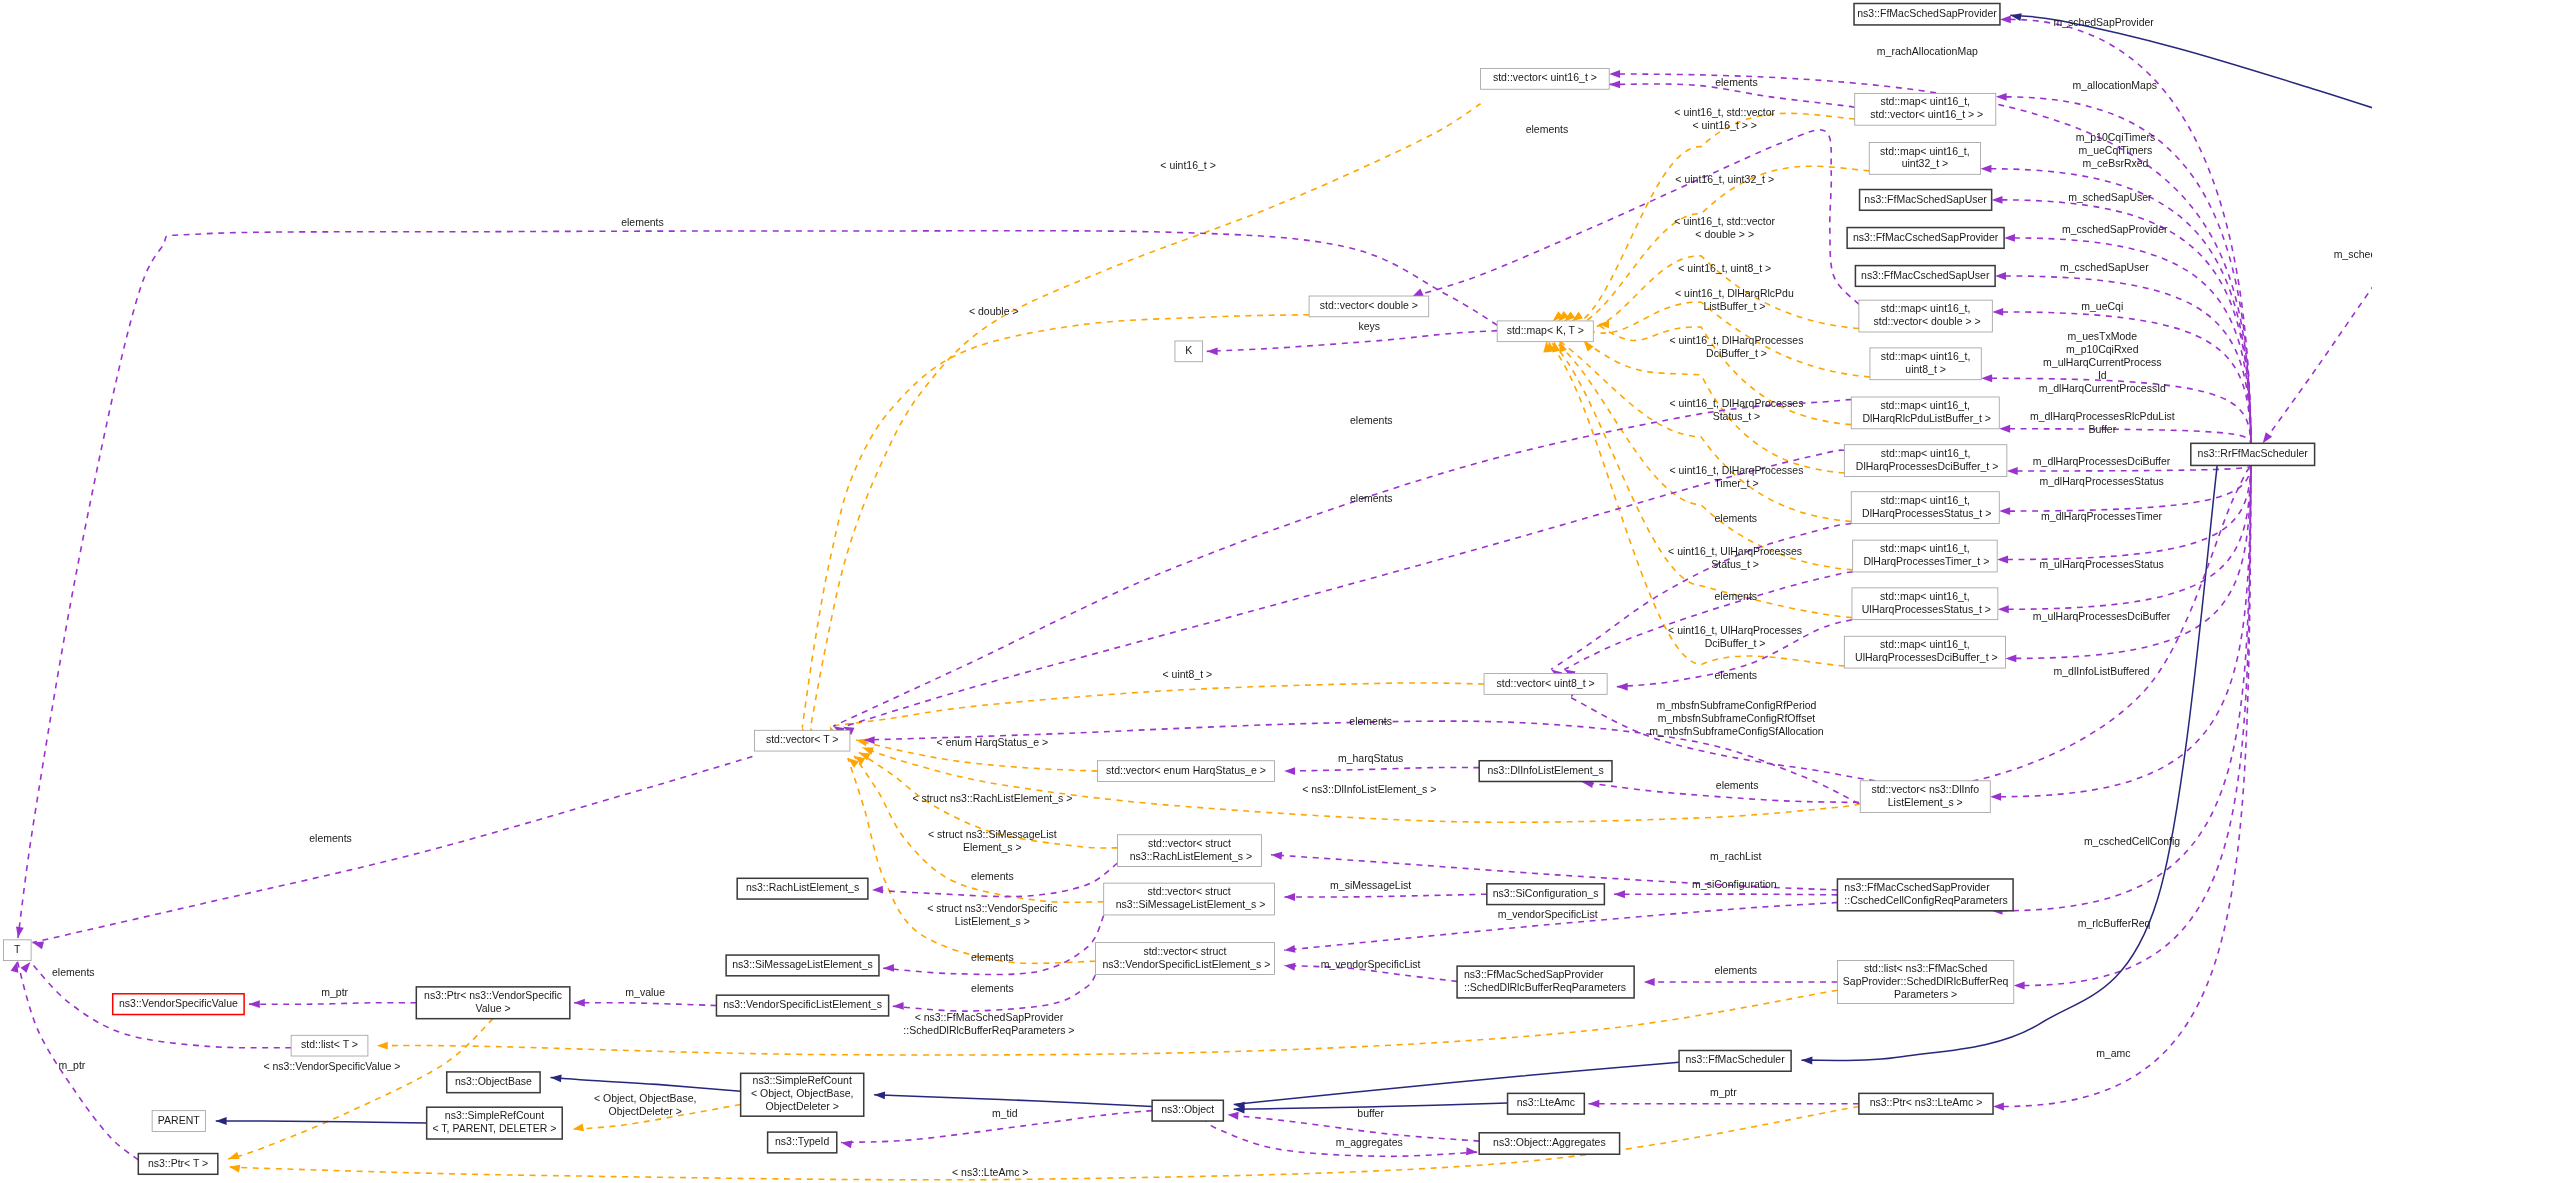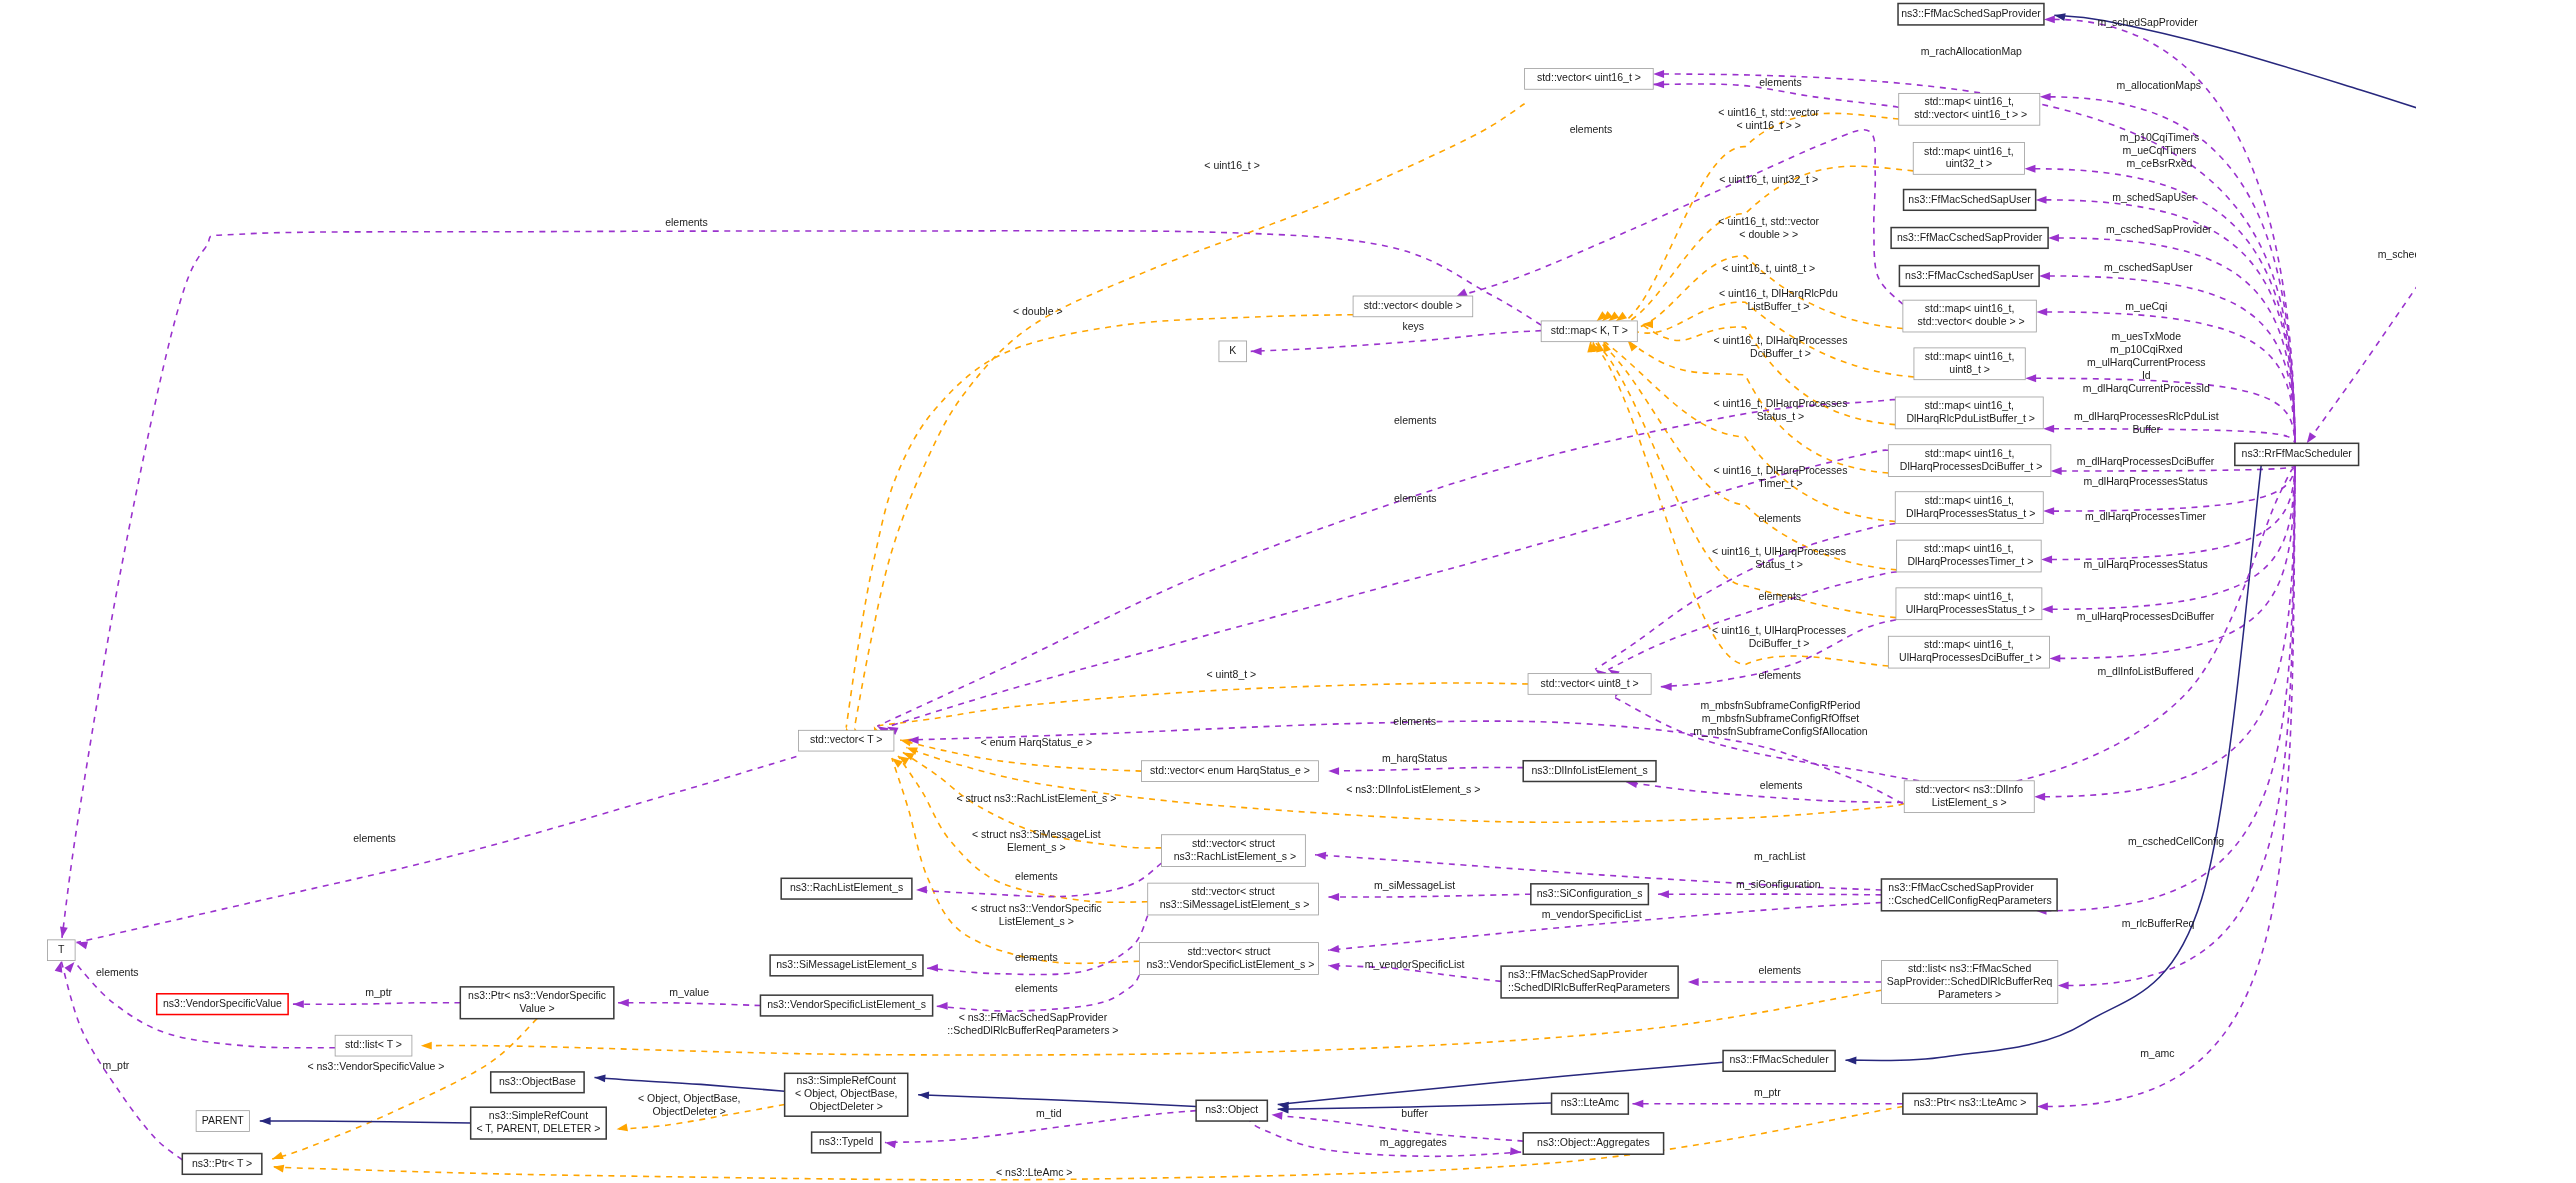--- a/index.html
+++ b/index.html
@@ -1,16 +1,16 @@
 <!DOCTYPE html>
 <html style="font-size:11px"><head>
 <meta charset="utf-8">
 <style>
   html,body{margin:0;padding:0;background:#ffffff;}
-  #page{position:relative;width:2372px;height:1184px;background:#ffffff;overflow:hidden;margin-left:44px;}
+  #page{position:relative;width:2372px;height:1184px;background:#ffffff;overflow:hidden;}
   svg{position:absolute;left:0;top:0;width:2576px;height:1184px;shape-rendering:geometricPrecision;}
   svg text{shape-rendering:geometricPrecision;}
   .bx-text{font-family:"Liberation Sans",sans-serif;font-size:15.2px;fill:#1a1a1a;}
   .ed-text{font-family:"Liberation Sans",sans-serif;font-size:15.2px;fill:#1a1a1a;}
   .box-normal{fill:#ffffff;stroke:#a0a0a0;stroke-width:1.2;}
   .box-dark{fill:#ffffff;stroke:#3b3b3b;stroke-width:2.2;}
   .box-hl{fill:#bfbfbf;stroke:#1a1a1a;stroke-width:2.4;}
   .box-red{fill:#ffffff;stroke:#ff0000;stroke-width:2.2;}
   .e-usage{fill:none;stroke:#9a32cd;stroke-width:2.3;stroke-dasharray:8.6 8.1;}
   .e-template{fill:none;stroke:#ffa500;stroke-width:2.3;stroke-dasharray:8.6 8.1;}

